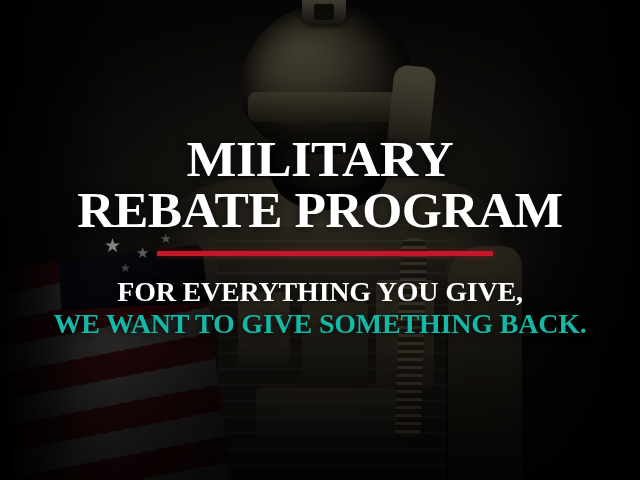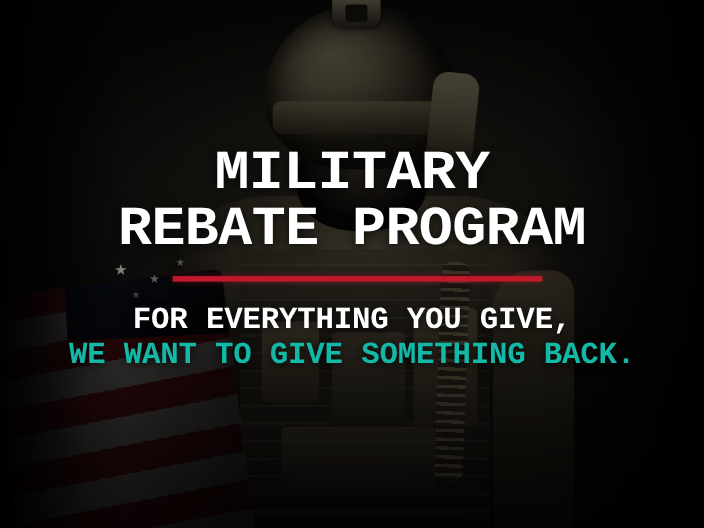--- a/index.html
+++ b/index.html
@@ -6,21 +6,21 @@
     margin: 0;
     padding: 0;
     background: #000;
   }
   #stage {
     position: relative;
     width: 640px;
     height: 480px;
     overflow: hidden;
     background: #060505;
-    font-family: Liberation Mono, monospace;
+    font-family: Liberation Serif, serif;
   }
 
   
   .photo {
     position: absolute;
     inset: 0;
     overflow: hidden;
   }
   .photo-base {
     position: absolute;

